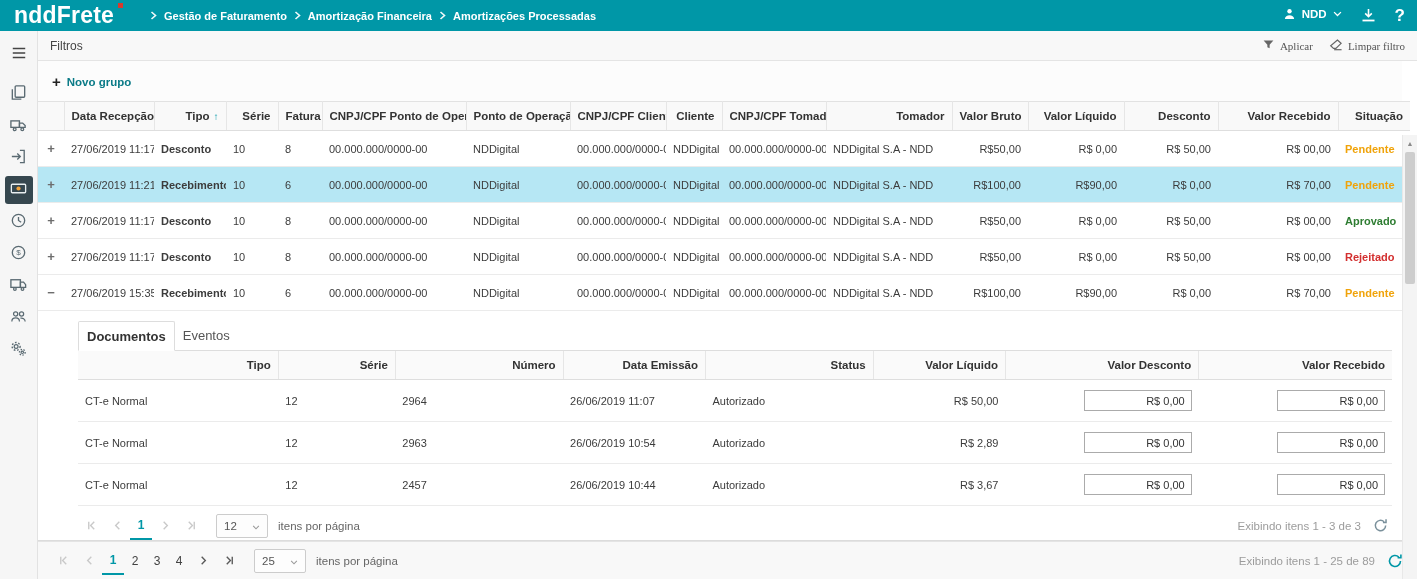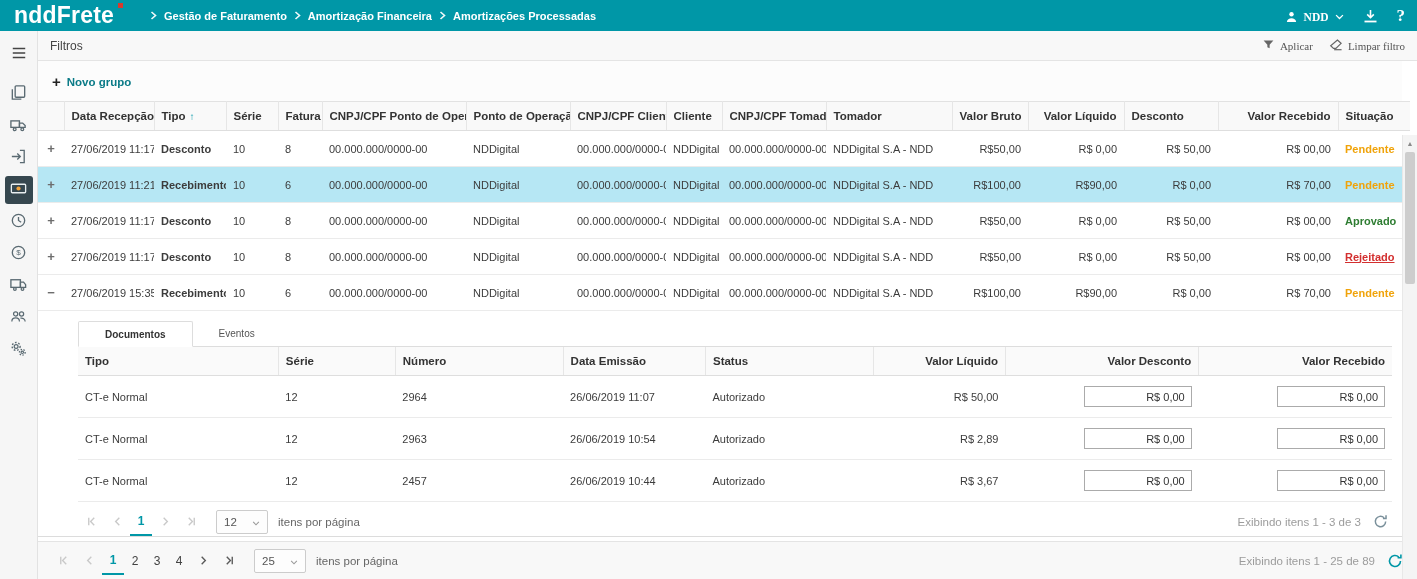--- a/index.html
+++ b/index.html
@@ -5,21 +5,21 @@
   * { box-sizing: border-box; margin: 0; padding: 0; }
   html, body { width: 1417px; height: 579px; overflow: hidden; }
   body { font-family: "Liberation Sans", "DejaVu Sans", sans-serif; background: #fff; color: #333; font-size: 12px; }
 
   
   .topbar { height: 31px; background: #0097a7; display: flex; align-items: center; padding: 0 12px 0 14px; color: #fff; }
   .logo { font-size: 23px; font-weight: bold; position: relative; padding-right: 10px; letter-spacing: .2px; }
   .logo-mark { position: absolute; top: 1px; right: 1px; width: 5px; height: 5px; background: #d63a2e; }
   .breadcrumb { display: flex; align-items: center; gap: 7px; margin-left: 26px; font-size: 11px; font-weight: bold; justify-content: center; }
   .crumb-sep { display: flex; align-items: center; opacity: .95; }
-  .topbar-right { margin-left: auto; display: flex; align-items: flex-end; gap: 18px; font-family: Liberation Serif, serif; }
+  .topbar-right { margin-left: auto; display: flex; align-items: flex-start; gap: 18px; }
   .user-menu { display: flex; align-items: center; gap: 6px; font-size: 11.5px; font-weight: bold; cursor: pointer; }
   .help-button { font-size: 17px; font-weight: bold; cursor: pointer; line-height: 1; }
   .tb-icon { display: flex; align-items: center; cursor: pointer; }
 
   
   .layout { display: flex; height: 548px; }
   .sidebar { width: 38px; background: #f6f6f6; border-right: 1px solid #e2e2e2; display: flex; flex-direction: column; align-items: center; padding-top: 9px; flex: none; }
   .side-item { width: 28px; height: 28px; display: flex; align-items: center; justify-content: center; color: #5a6a72; cursor: pointer; margin-bottom: 4px; }
   .side-item.menu { margin-bottom: 12px; color: #444; }
   .side-item.active { background: #36474f; border-radius: 3px; color: #e8eef0; }
@@ -32,35 +32,35 @@
   .filter-action { display: flex; align-items: center; gap: 5px; font-size: 11px; color: #555; cursor: pointer; }
 
   
   .group-panel { padding: 13px 14px 11px; background: #fcfcfc; flex: none; margin-right: 15px; }
   .new-group { display: inline-flex; align-items: center; gap: 6px; cursor: pointer; }
   .new-group .plus { font-size: 15px; font-weight: bold; color: #222; line-height: 1; }
   .new-group .lbl { font-size: 11.5px; font-weight: bold; color: #0a7a87; }
 
   
   table { border-collapse: collapse; table-layout: fixed; width: 100%; }
-  th { background: #f9f9f9; border-top: 1px solid #e2e2e2; border-bottom: 1px solid #dedede; border-right: 1px solid #e6e6e6; font-size: 11.5px; font-weight: bold; color: #333; text-align: left; padding: 8px 7px; overflow: hidden; white-space: nowrap; }
+  th { background: #f9f9f9; border-top: 1px solid #e2e2e2; border-bottom: 1px solid #dedede; border-right: 1px solid #e6e6e6; font-size: 11.5px; font-weight: bold; color: #333; text-align: right; padding: 8px 7px; overflow: hidden; white-space: nowrap; }
   th:last-child { border-right: none; }
   td { border-bottom: 1px solid #ebebeb; font-size: 11px; color: #3c3c3c; padding: 10px 7px; overflow: hidden; white-space: nowrap; }
   .num { text-align: right; }
   .grid-wrap { margin-right: 15px; flex: none; }
   .cell-tipo { font-weight: bold; }
   .situacao { font-weight: bold; }
   tr.selected td { background: #b6e7f4; }
   .expand-btn { color: #6d6d6d; font-weight: bold; font-size: 13px; cursor: pointer; display: inline-block; width: 12px; text-align: center; }
   .sort-arrow { color: #0097a7; margin-left: 4px; font-size: 10px; }
 
   
   .detail-section { margin: 0 15px 0 0; padding: 10px 10px 0 40px; border-bottom: 1px solid #dcdcdc; flex: none; }
   .tabs { display: flex; border-bottom: 1px solid #ddd; }
-  .tab { padding: 7px 26px 6px; font-size: 10px; color: #555; cursor: pointer; margin-bottom: -1px; }
+  .tab { padding: 7px 8px 6px; font-size: 13px; color: #555; cursor: pointer; margin-bottom: -1px; }
   .tab.active { background: #fff; border: 1px solid #ddd; border-bottom: 1px solid #fff; font-weight: bold; color: #333; border-radius: 2px 2px 0 0; }
   .detail-section th { background: #fafafa; border-top: none; }
   .money-input { width: 108px; height: 21px; border: 1px solid #ababab; font-size: 11px; text-align: right; padding: 2px 6px; color: #333; background: #fff; font-family: inherit; }
 
   
   .pager { display: flex; align-items: center; font-size: 11px; color: #666; }
   .detail-pager { padding: 5px 4px 0 0; height: 34px; }
   .bottom-pager { margin-top: auto; background: #f8f8f8; border-top: 1px solid #e4e4e4; padding: 0 14px 0 12px; height: 38px; flex: none; }
   .pg-btn { width: 26px; height: 28px; display: flex; align-items: center; justify-content: center; cursor: pointer; }
   .pg-btn.disabled { color: #c9c9c9; cursor: default; }
@@ -337,21 +337,21 @@
             <td>00.000.000/0000-00</td>
             <td>NDDigital</td>
             <td>00.000.000/0000-00</td>
             <td>NDDigital</td>
             <td>00.000.000/0000-00</td>
             <td>NDDigital S.A - NDD</td>
             <td class="num">R$50,00</td>
             <td class="num">R$ 0,00</td>
             <td class="num">R$ 50,00</td>
             <td class="num">R$ 00,00</td>
-            <td class="situacao" style="color: rgb(211, 47, 47); text-decoration: underline;">Rejeitado</td>
+            <td class="situacao" style="color: rgb(211, 47, 47);">Rejeitado</td>
           </tr>
           <tr>
             <td><span class="expand-btn">−</span></td>
             <td>27/06/2019 15:35</td>
             <td class="cell-tipo">Recebimento</td>
             <td>10</td>
             <td>6</td>
             <td>00.000.000/0000-00</td>
             <td>NDDigital</td>
             <td>00.000.000/0000-00</td>

